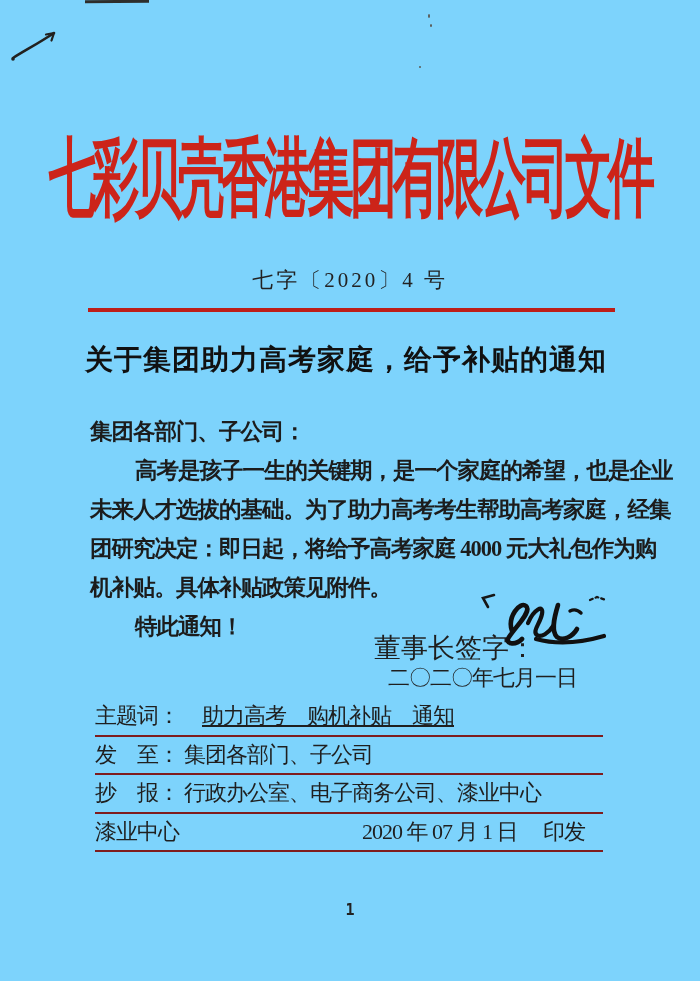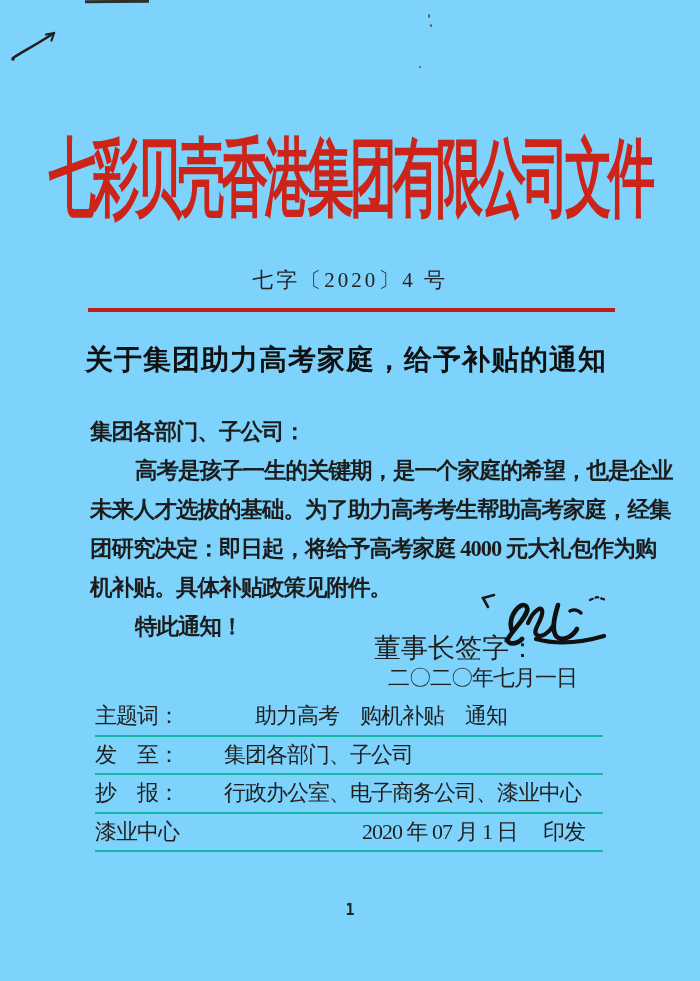--- a/index.html
+++ b/index.html
@@ -38,24 +38,24 @@
   .body-block { position:absolute; left:90px; top:412px; width:522px; font-size:22.5px; letter-spacing:-1px; line-height:39px; color:#1c1c1c; }
   .line { white-space:nowrap;font-weight:bold; }
   .indent { padding-left:45px; }
 
   .sign-label { position:absolute; left:374px; top:630px; font-size:27px; letter-spacing:0; white-space:nowrap; }
   .signature { position:absolute; left:478px; top:591px; }
   .doc-date { position:absolute; left:388px; top:663px; font-size:22px; letter-spacing:-1px; white-space:nowrap; }
 
   
   .footer-table { position:absolute; left:95px; top:698px; width:508px; font-size:22px; letter-spacing:-1px; }
-  .f-row { display:flex; align-items:center; height:36.5px; border-bottom:2px solid #14b8a6; white-space:nowrap;gap:40px; }
+  .f-row { display:flex; align-items:center; height:36.5px; border-bottom:2px solid #7f1d1d; white-space:nowrap; }
   .f-row .label { flex:none; }
   .f-row .value { margin-left:5px; }
-  .f-row.first .value { margin-left:36px; }
+  .f-row.first .value { margin-left:23px;text-decoration:underline; }
   .f-row.last { justify-content:space-between; }
   .f-row.last .value { margin-left:0; margin-right:18px; }
 
   .page-number { position:absolute; top:901px; left:0; right:0; text-align:center; font-size:15px; font-weight:700; color:#222; font-family:"DejaVu Sans Mono",monospace; }
 </style>
 </head>
 <body>
 
 <div class="page">
 

